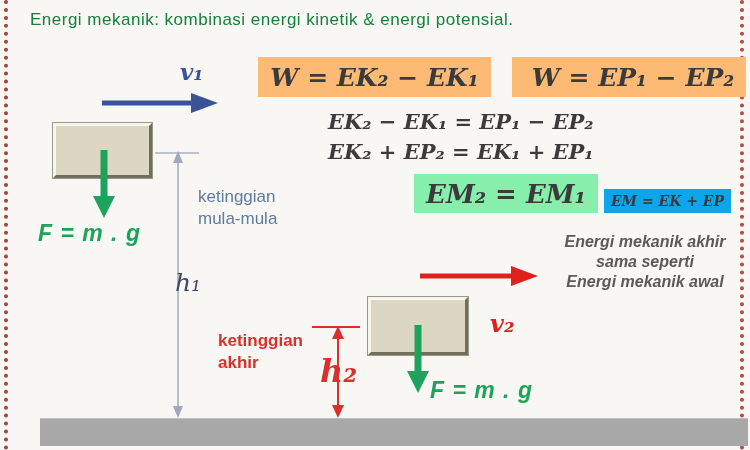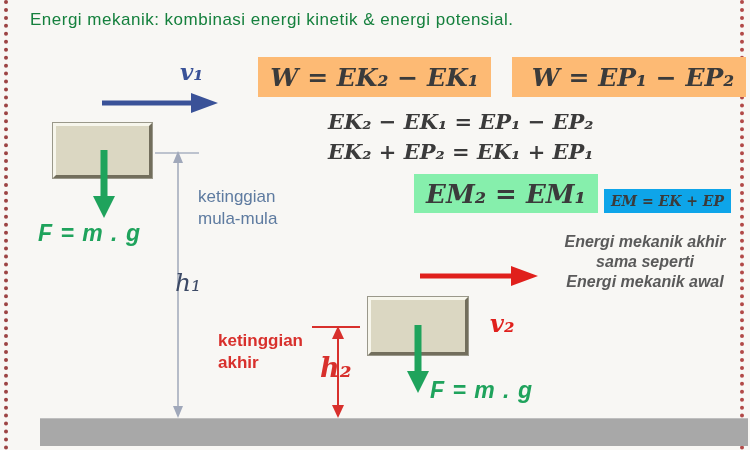--- a/index.html
+++ b/index.html
@@ -53,21 +53,21 @@
 
   .ground{
     position:absolute;left:40px;top:418px;width:708px;height:27px;
     background:#a8a8a8;border-top:1px solid #bfbfbf;
   }
 
   .abs{position:absolute;}
   .label-v1{left:180px;top:58px;font-size:23px;font-weight:700;color:#3a5298;}
   .label-v2{left:490px;top:283px;font-size:24px;font-weight:700;color:#e0201c;margin-top:26px;}
   .label-h1{left:175px;top:260px;font-size:25px;color:#3d4a66;margin-top:8px;}
-  .label-h2{left:320px;top:352px;font-size:27px;font-weight:700;color:#d8302c;text-align:center;}
+  .label-h2{left:320px;top:352px;font-size:32px;font-weight:700;color:#d8302c;text-align:center;}
 
   .caption{white-space:pre-line;line-height:1.3;font-size:17px;}
   .caption.initial-height{left:198px;top:186px;color:#5e7ba0;}
   .caption.final-height{left:218px;top:330px;color:#d8302c;font-weight:600;}
 
   .force-label{font-size:23px;font-style:italic;font-weight:600;color:#1fa35c;letter-spacing:1px;text-align:center;}
   .force-label.initial{left:38px;top:220px;}
   .force-label.final{left:430px;top:377px;}
 
   .note{

